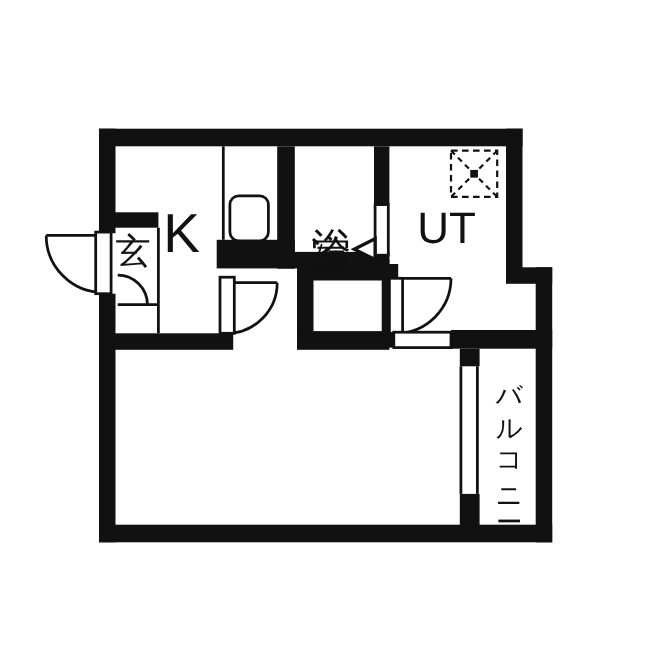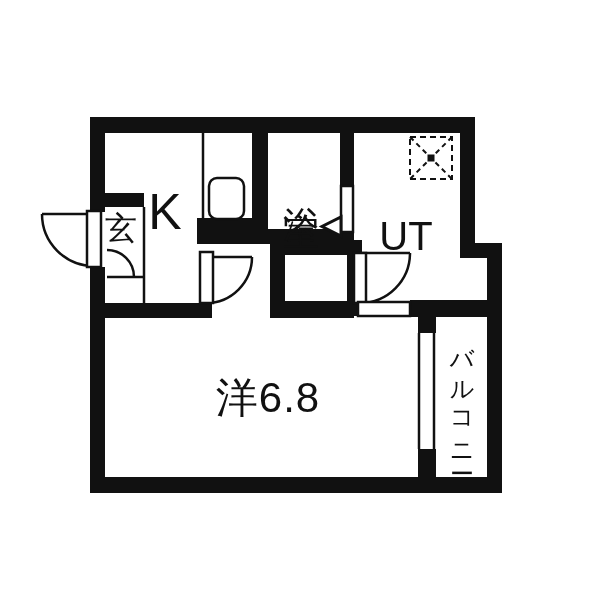--- a/index.html
+++ b/index.html
@@ -5,21 +5,21 @@
   html,body{margin:0;padding:0;background:#fff;}
   #plan{position:relative;width:600px;height:600px;background:#fff;overflow:hidden;
         font-family:"Liberation Sans", sans-serif;}
   #plan svg{position:absolute;left:0;top:0;}
   .lbl{position:absolute;transform:translate(-50%,-50%);color:#111;white-space:nowrap;
        line-height:1;font-family:"Liberation Sans", sans-serif;}
   .lbl.vert{writing-mode:vertical-rl;text-orientation:mixed;white-space:nowrap;}
   .k{font-size:50px;}
   .gen{font-size:32px;}
   .bath{font-size:36px;letter-spacing:5px;}
-  .ut{font-size:40px;margin-top:28px;}
+  .ut{font-size:40px;}
   .kuro{font-size:27px;letter-spacing:2px;}
   .wc{font-size:38px;}
   .main{font-size:42px;letter-spacing:1px;}
   .bal{font-size:24px;letter-spacing:5px;}
 </style>
 </head>
 <body>
 
 <div id="plan">
   <svg width="600" height="600" viewBox="0 0 600 600">
@@ -83,15 +83,14 @@
       <line x1="410" y1="137" x2="452" y2="179" stroke-dasharray="5 4"></line>
       <line x1="452" y1="137" x2="410" y2="179" stroke-dasharray="5 4"></line>
       <rect x="427.5" y="154.5" width="7" height="7" fill="#111" stroke="none"></rect>
     </g>
   </svg>
 
   <div class="lbl k" style="left:165px;top:212px;">K</div>
   <div class="lbl gen" style="left:121px;top:228px;">玄</div>
   <div class="lbl vert bath" style="left:301px;top:183px;">浴室</div>
   <div class="lbl ut" style="left:406px;top:208px;">UT</div>
-  <div class="lbl main" style="left:268px;top:398px;">洋6.8</div>
   <div class="lbl vert bal" style="left:462px;top:399px;">バルコニー</div>
 </div>
 
 </body></html>

